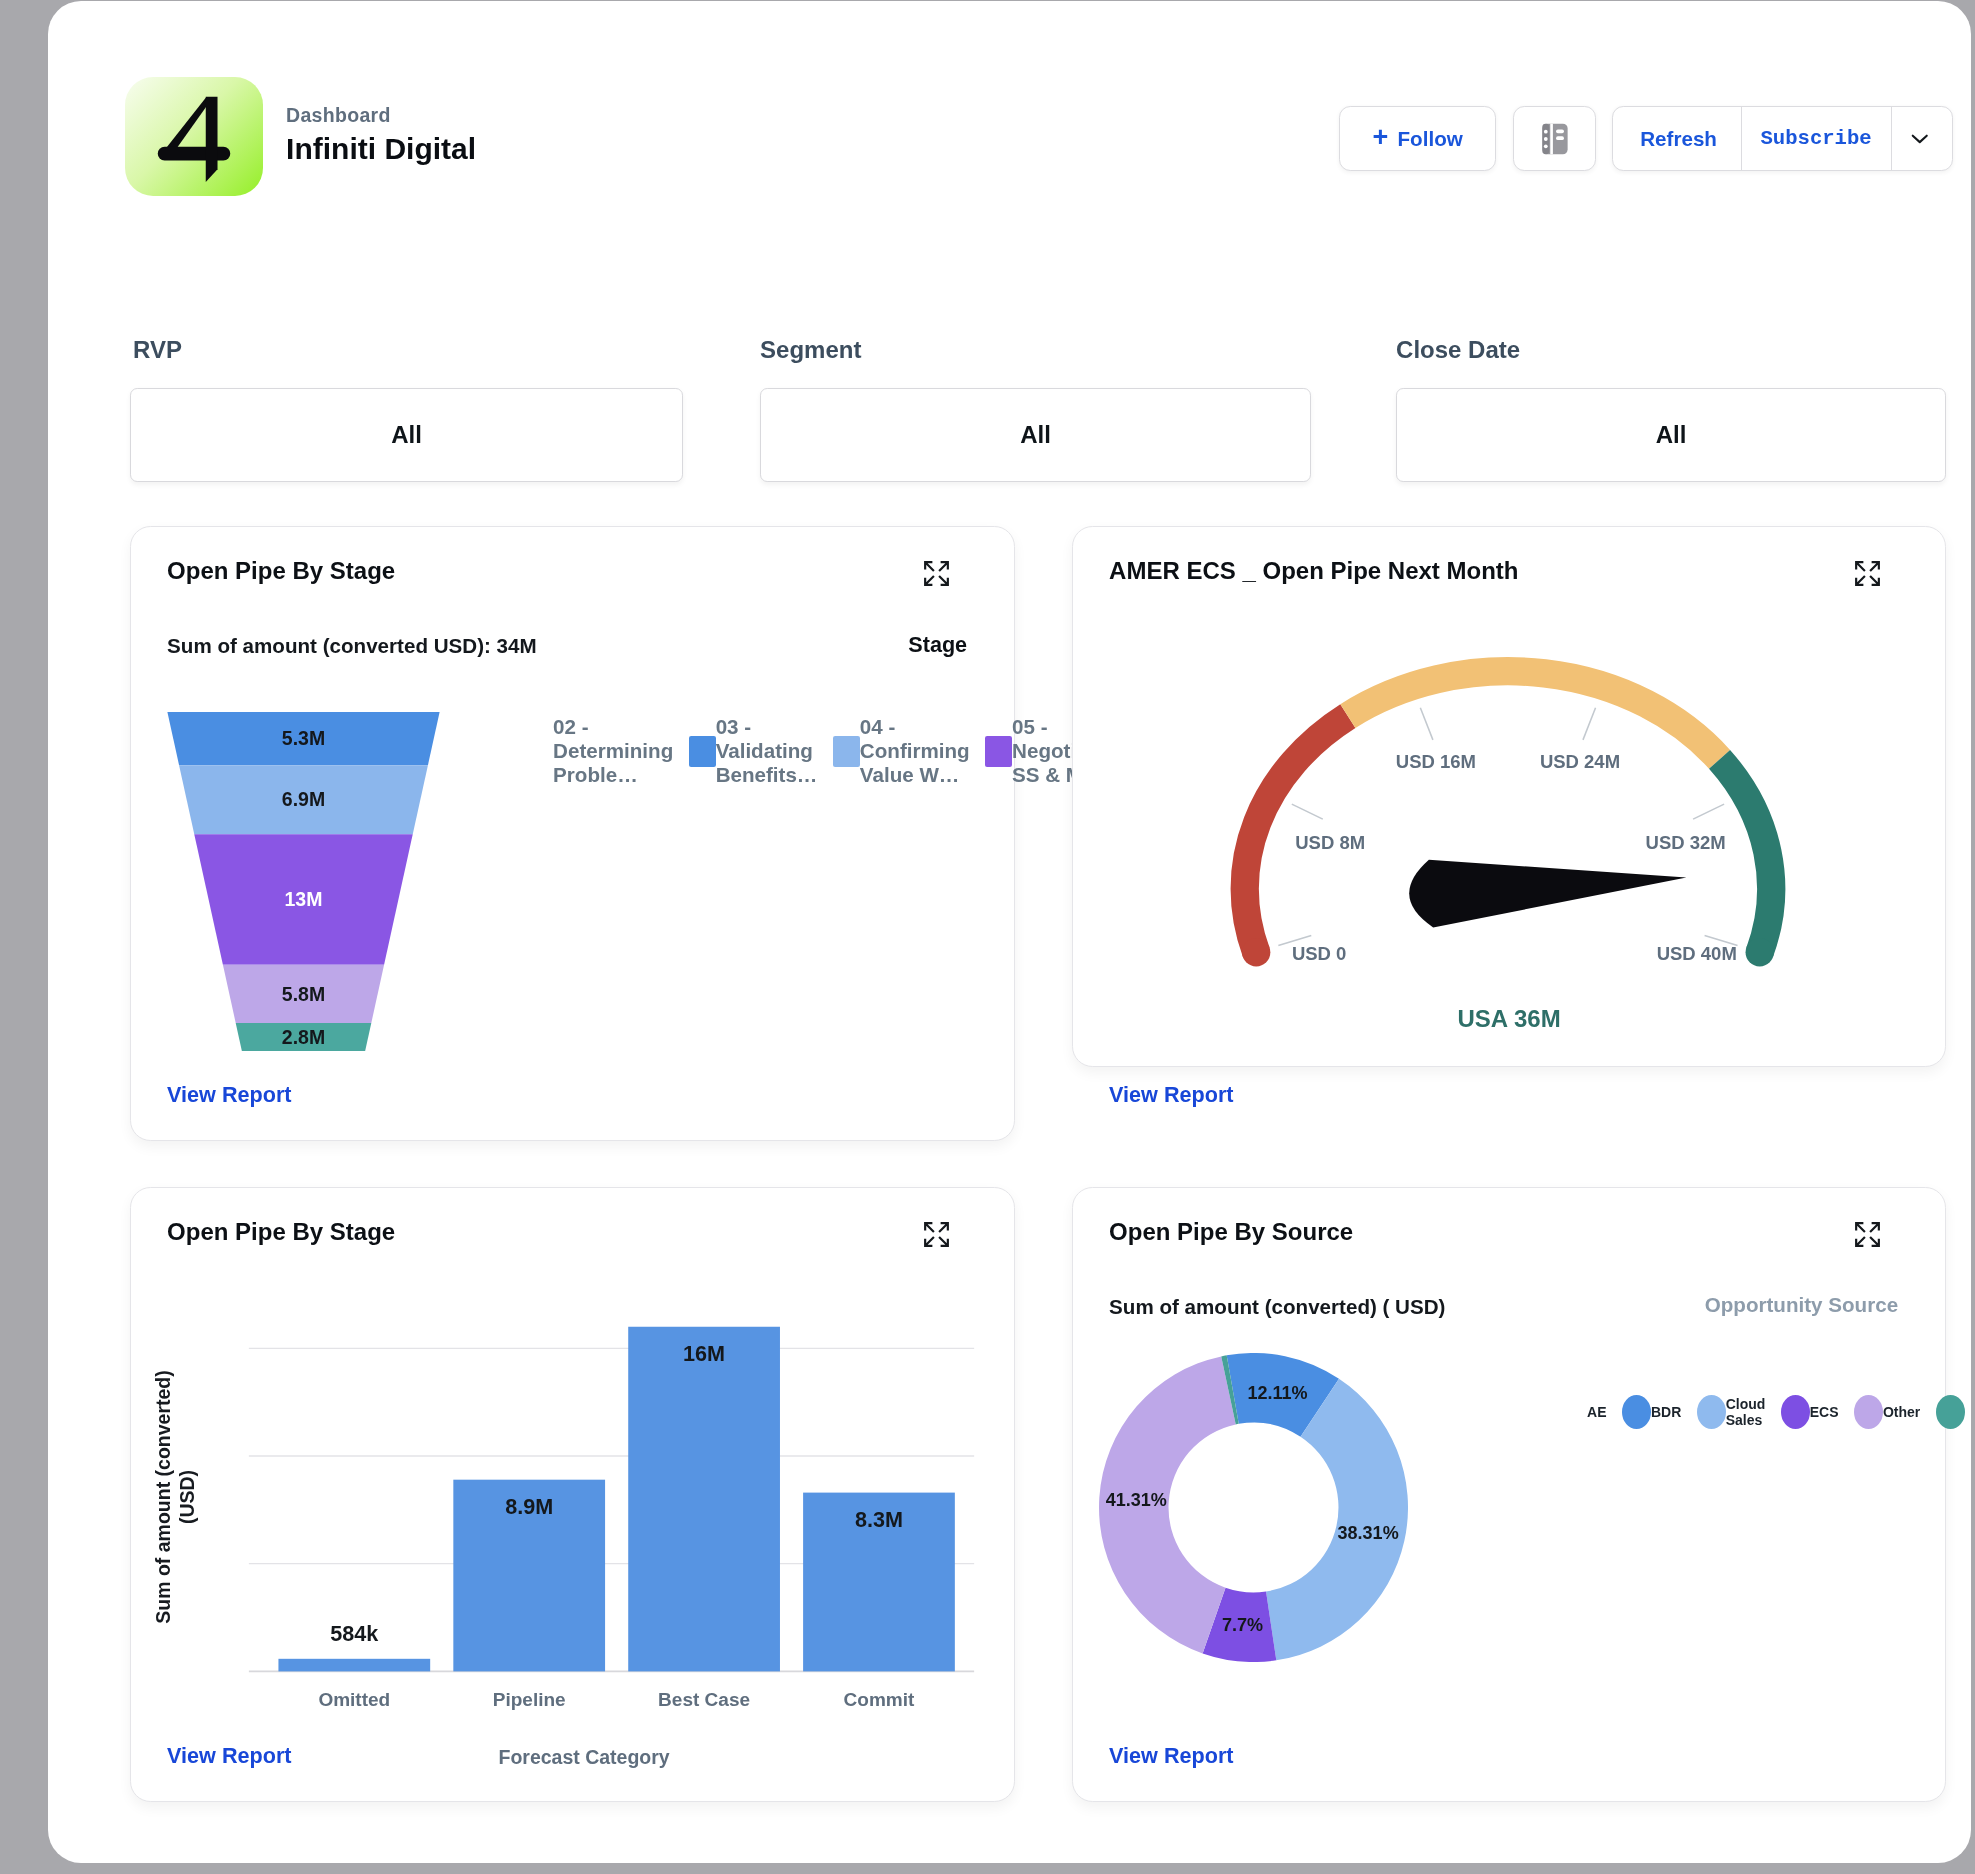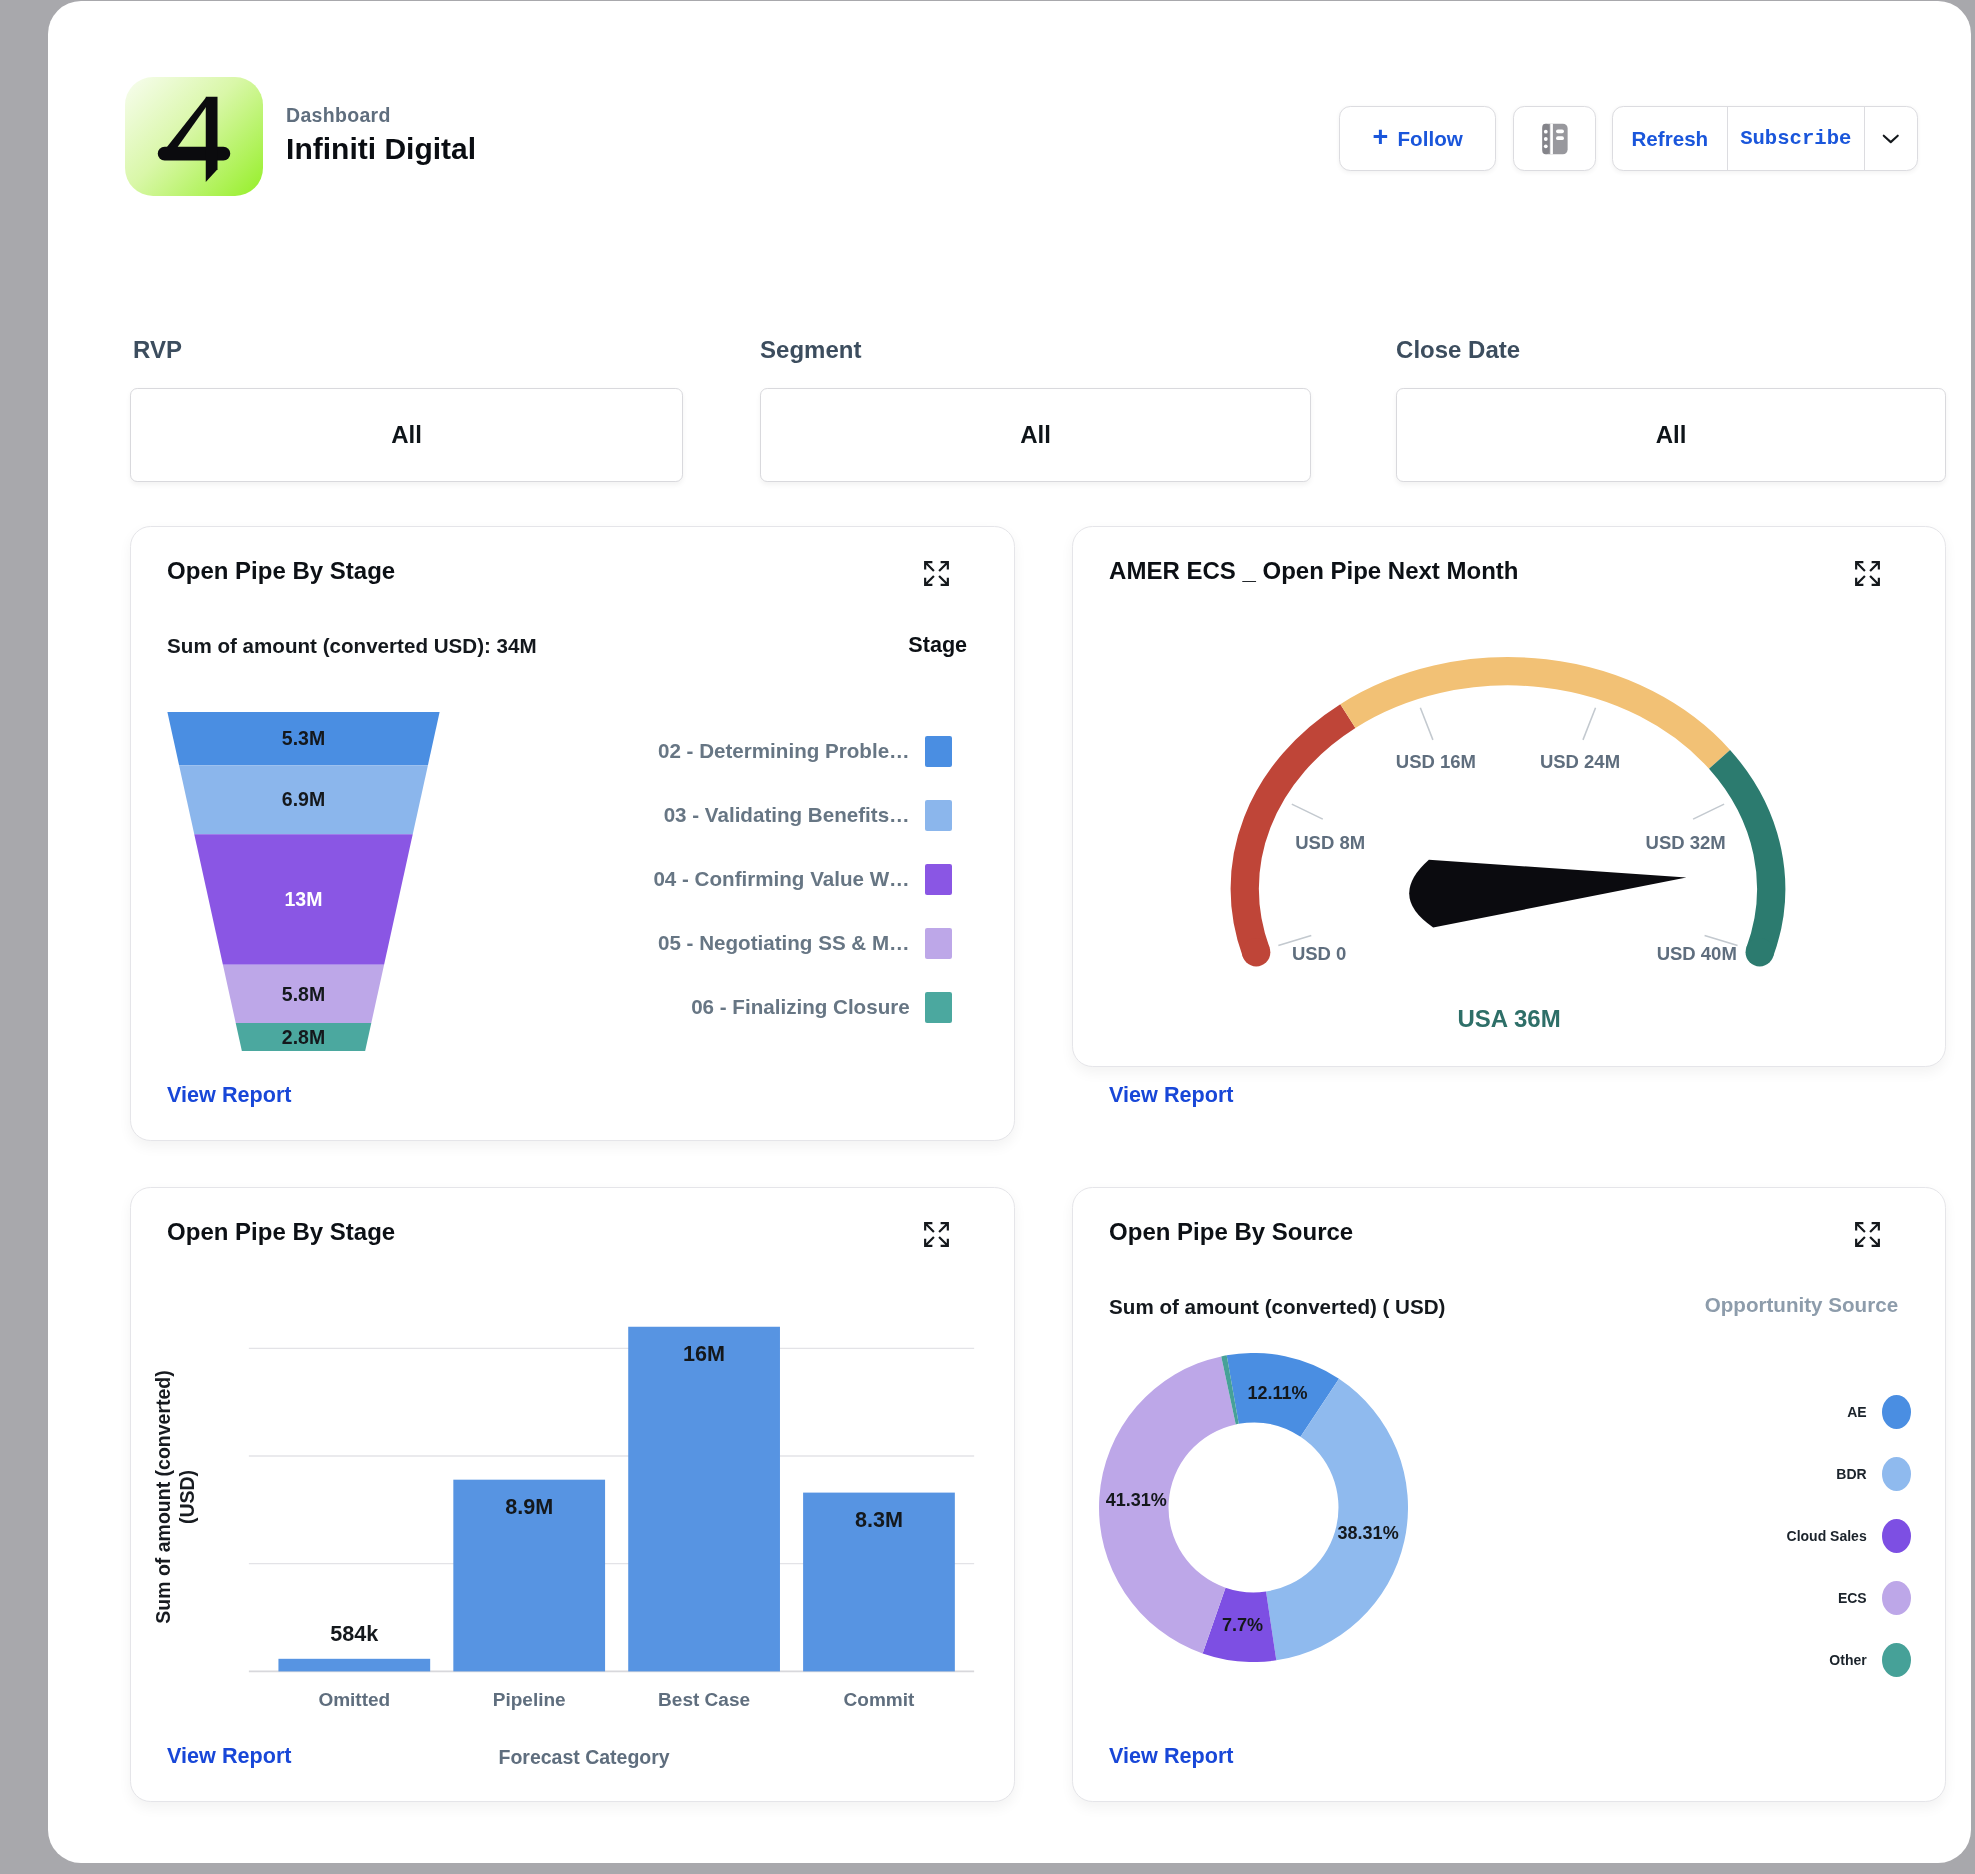--- a/index.html
+++ b/index.html
@@ -26,21 +26,21 @@
   .btn{
     position:absolute;top:105px;height:65px;background:#fff;
     border:1px solid #dcdce0;border-radius:11.3px;box-sizing:border-box;
     display:flex;align-items:center;justify-content:center;
     font-size:20.6px;font-weight:600;color:#1a56db;
     box-shadow:0 1.5px 4.1px rgba(0,0,0,.05);
   }
   .btn-follow{left:1291px;width:157px;gap:9.3px;}
   .btn-follow .plus{font-size:27px;font-weight:600;line-height:1;margin-top:-2.1px;}
   .btn-notebook{left:1465px;width:83px;}
-  .btn-group{left:1564px;width:306px;padding:0;overflow:hidden;}
+  .btn-group{left:1564px;width:341px;padding:0;overflow:hidden;}
   .btn-group .seg{height:100%;display:flex;align-items:center;justify-content:center;cursor:pointer;}
   .seg-refresh{width:124px;}
   .seg-subscribe{width:151px;border-left:1px solid #dcdce0;border-right:1px solid #dcdce0;box-sizing:border-box;font-family:Liberation Mono, monospace;}
   .seg-chevron{width:57px;}
   
   .filter-label{position:absolute;top:335px;font-size:24px;font-weight:700;color:#3c4d5e;}
   .filter-box{
     position:absolute;top:387px;height:94px;background:#fff;box-sizing:border-box;
     border:1px solid #d9d9dd;border-radius:7.2px;
     display:flex;align-items:center;justify-content:center;
@@ -56,21 +56,21 @@
   #card-gauge {left:1024px;top:525px;width:874px;height:541px;}
   #card-bar   {left:82px;top:1186px;width:885px;height:615px;}
   #card-donut {left:1024px;top:1186px;width:874px;height:615px;}
   .card-title{position:absolute;left:36px;top:30px;font-size:24px;font-weight:700;color:#0c1015;}
   .expand{position:absolute;right:61px;top:30px;width:33px;height:33px;cursor:pointer;}
   .subrow-left{position:absolute;left:36px;top:107px;font-size:20.6px;font-weight:600;color:#14181d;}
   .subrow-right{position:absolute;right:47px;top:105px;font-size:21.6px;font-weight:700;color:#0c1015;}
   .subrow-right.gray{color:#8d9cab;font-weight:600;font-size:20.6px;}
   .view-report{position:absolute;left:36px;top:555px;font-size:21.6px;font-weight:700;color:#1847d8;cursor:pointer;}
   
-  .legend{position:absolute;display:flex;flex-direction:column;}
+  .legend{position:absolute;display:flex;flex-direction:row;}
   .legend-item{display:flex;align-items:center;justify-content:flex-end;gap:15.4px;}
   #funnel-legend{left:422px;right:62px;top:192px;}
   #funnel-legend .legend-item{height:64px;font-size:20.6px;font-weight:600;color:#677684;}
   #funnel-legend .swatch{width:27px;height:31px;border-radius:2.1px;flex:0 0 auto;}
   #donut-legend{left:514px;right:34px;top:193px;}
   #donut-legend .legend-item{height:62px;font-size:14px;font-weight:600;color:#1b232b;}
   #donut-legend .swatch{width:29px;height:34px;border-radius:50%;flex:0 0 auto;}
   
   #funnel-svg{position:absolute;left:36px;top:185px;}
   #gauge-svg{position:absolute;left:0;top:0;pointer-events:none;}

